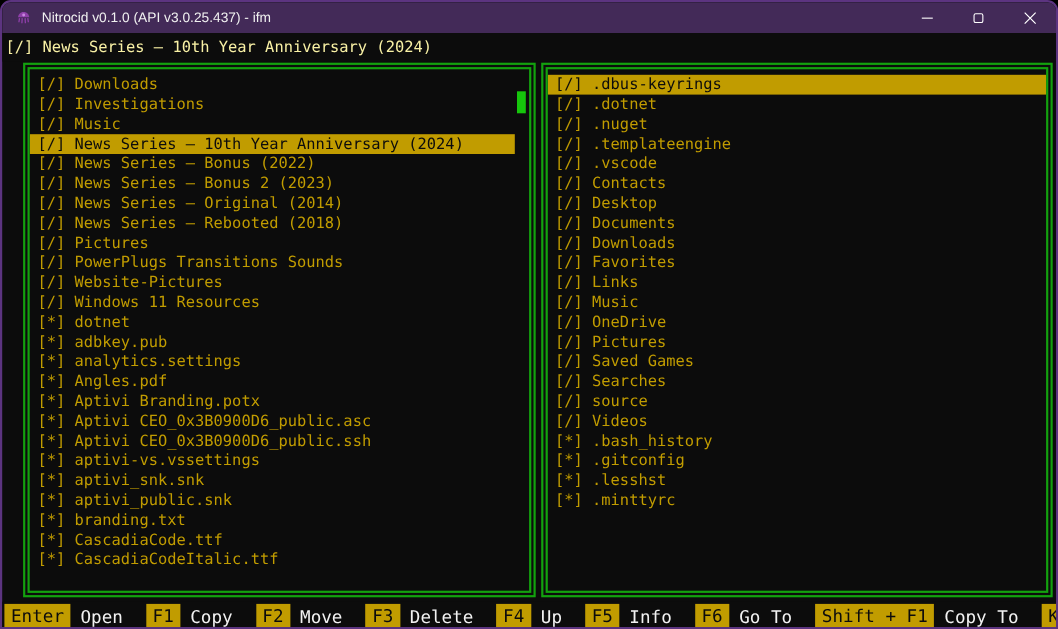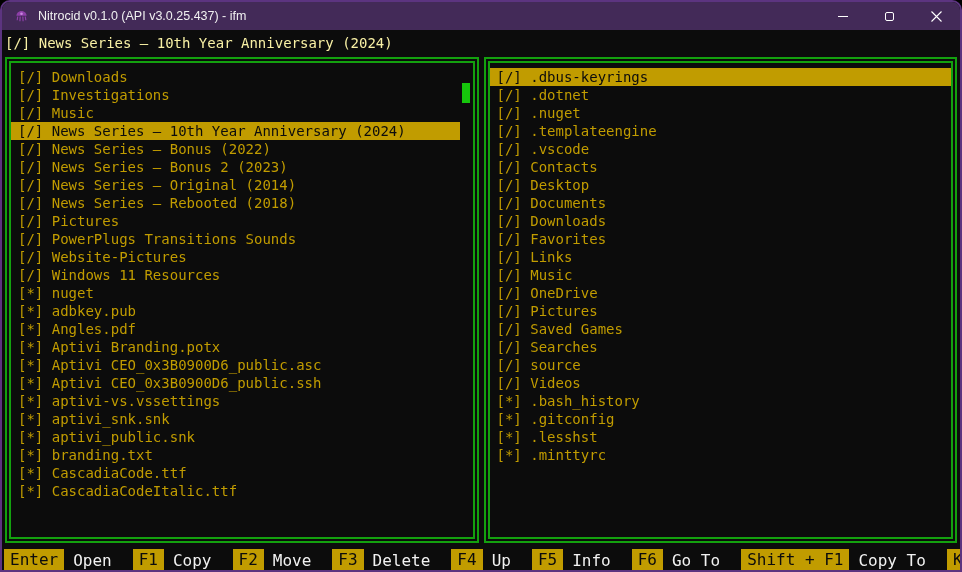--- a/index.html
+++ b/index.html
@@ -39,21 +39,21 @@
     font-size:14px; line-height:26px;
     padding-left:3px;
     background:var(--terminal_bg,#0C0C0C);
     white-space:pre;
   }
 
   
   .panels {
     flex:1 1 auto;
     display:flex; gap:5px;
-    padding:1px 3px 4px 3px;
+    padding:1px 3px 4px 19px;
   }
   .panel {
     flex:1 1 0;
     border:6px double var(--green_border,#13A10E);
     background:var(--terminal_bg,#0C0C0C);
     position:relative;
     overflow:hidden;
   }
   .list { padding:5px 0 0 0; }
   .row {
@@ -136,22 +136,23 @@
           <div class="row"><span class="marker">[/]</span><span>Music</span></div>
           <div class="row selected"><span class="marker">[/]</span><span>News Series – 10th Year Anniversary (2024)</span></div>
           <div class="row"><span class="marker">[/]</span><span>News Series – Bonus (2022)</span></div>
           <div class="row"><span class="marker">[/]</span><span>News Series – Bonus 2 (2023)</span></div>
           <div class="row"><span class="marker">[/]</span><span>News Series – Original (2014)</span></div>
           <div class="row"><span class="marker">[/]</span><span>News Series – Rebooted (2018)</span></div>
           <div class="row"><span class="marker">[/]</span><span>Pictures</span></div>
           <div class="row"><span class="marker">[/]</span><span>PowerPlugs Transitions Sounds</span></div>
           <div class="row"><span class="marker">[/]</span><span>Website-Pictures</span></div>
           <div class="row"><span class="marker">[/]</span><span>Windows 11 Resources</span></div>
-          <div class="row"><span class="marker">[*]</span><span>nuget</span></div>
+          <div class="row"><span class="marker">[*]</span><span>dotnet</span></div>
           <div class="row"><span class="marker">[*]</span><span>adbkey.pub</span></div>
+          <div class="row"><span class="marker">[*]</span><span>analytics.settings</span></div>
           <div class="row"><span class="marker">[*]</span><span>Angles.pdf</span></div>
           <div class="row"><span class="marker">[*]</span><span>Aptivi Branding.potx</span></div>
           <div class="row"><span class="marker">[*]</span><span>Aptivi CEO_0x3B0900D6_public.asc</span></div>
           <div class="row"><span class="marker">[*]</span><span>Aptivi CEO_0x3B0900D6_public.ssh</span></div>
           <div class="row"><span class="marker">[*]</span><span>aptivi-vs.vssettings</span></div>
           <div class="row"><span class="marker">[*]</span><span>aptivi_snk.snk</span></div>
           <div class="row"><span class="marker">[*]</span><span>aptivi_public.snk</span></div>
           <div class="row"><span class="marker">[*]</span><span>branding.txt</span></div>
           <div class="row"><span class="marker">[*]</span><span>CascadiaCode.ttf</span></div>
           <div class="row"><span class="marker">[*]</span><span>CascadiaCodeItalic.ttf</span></div>

